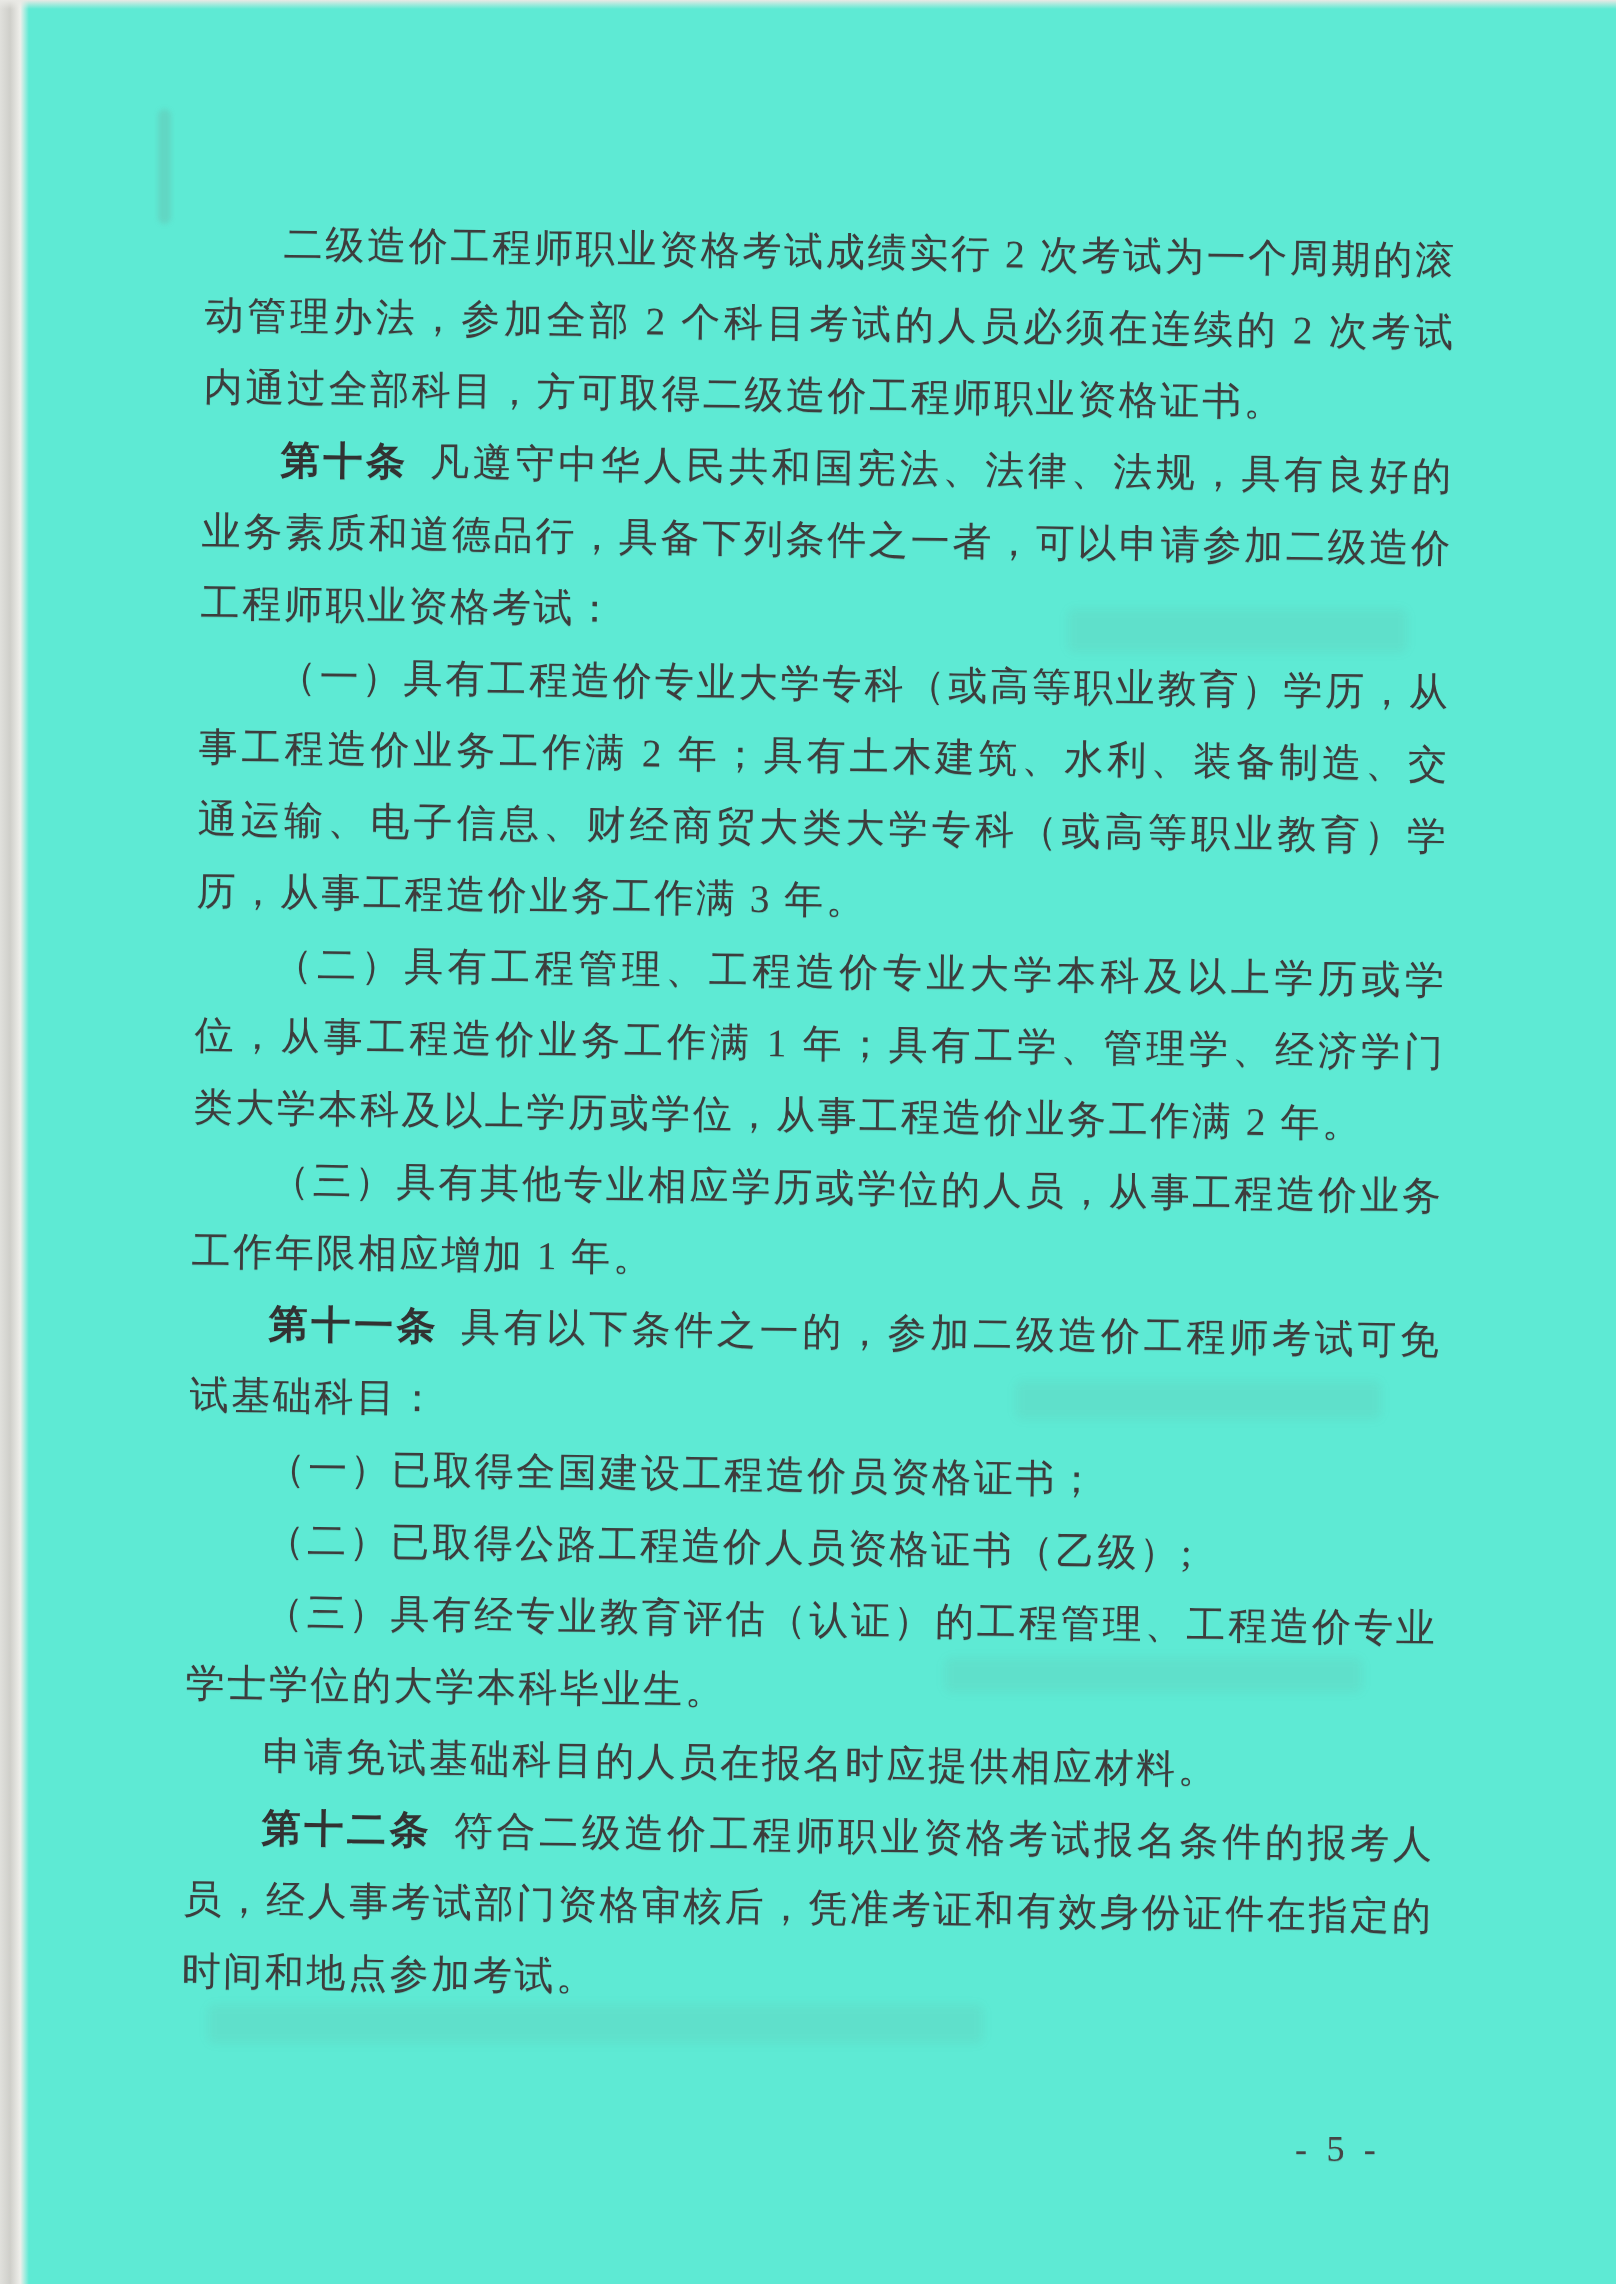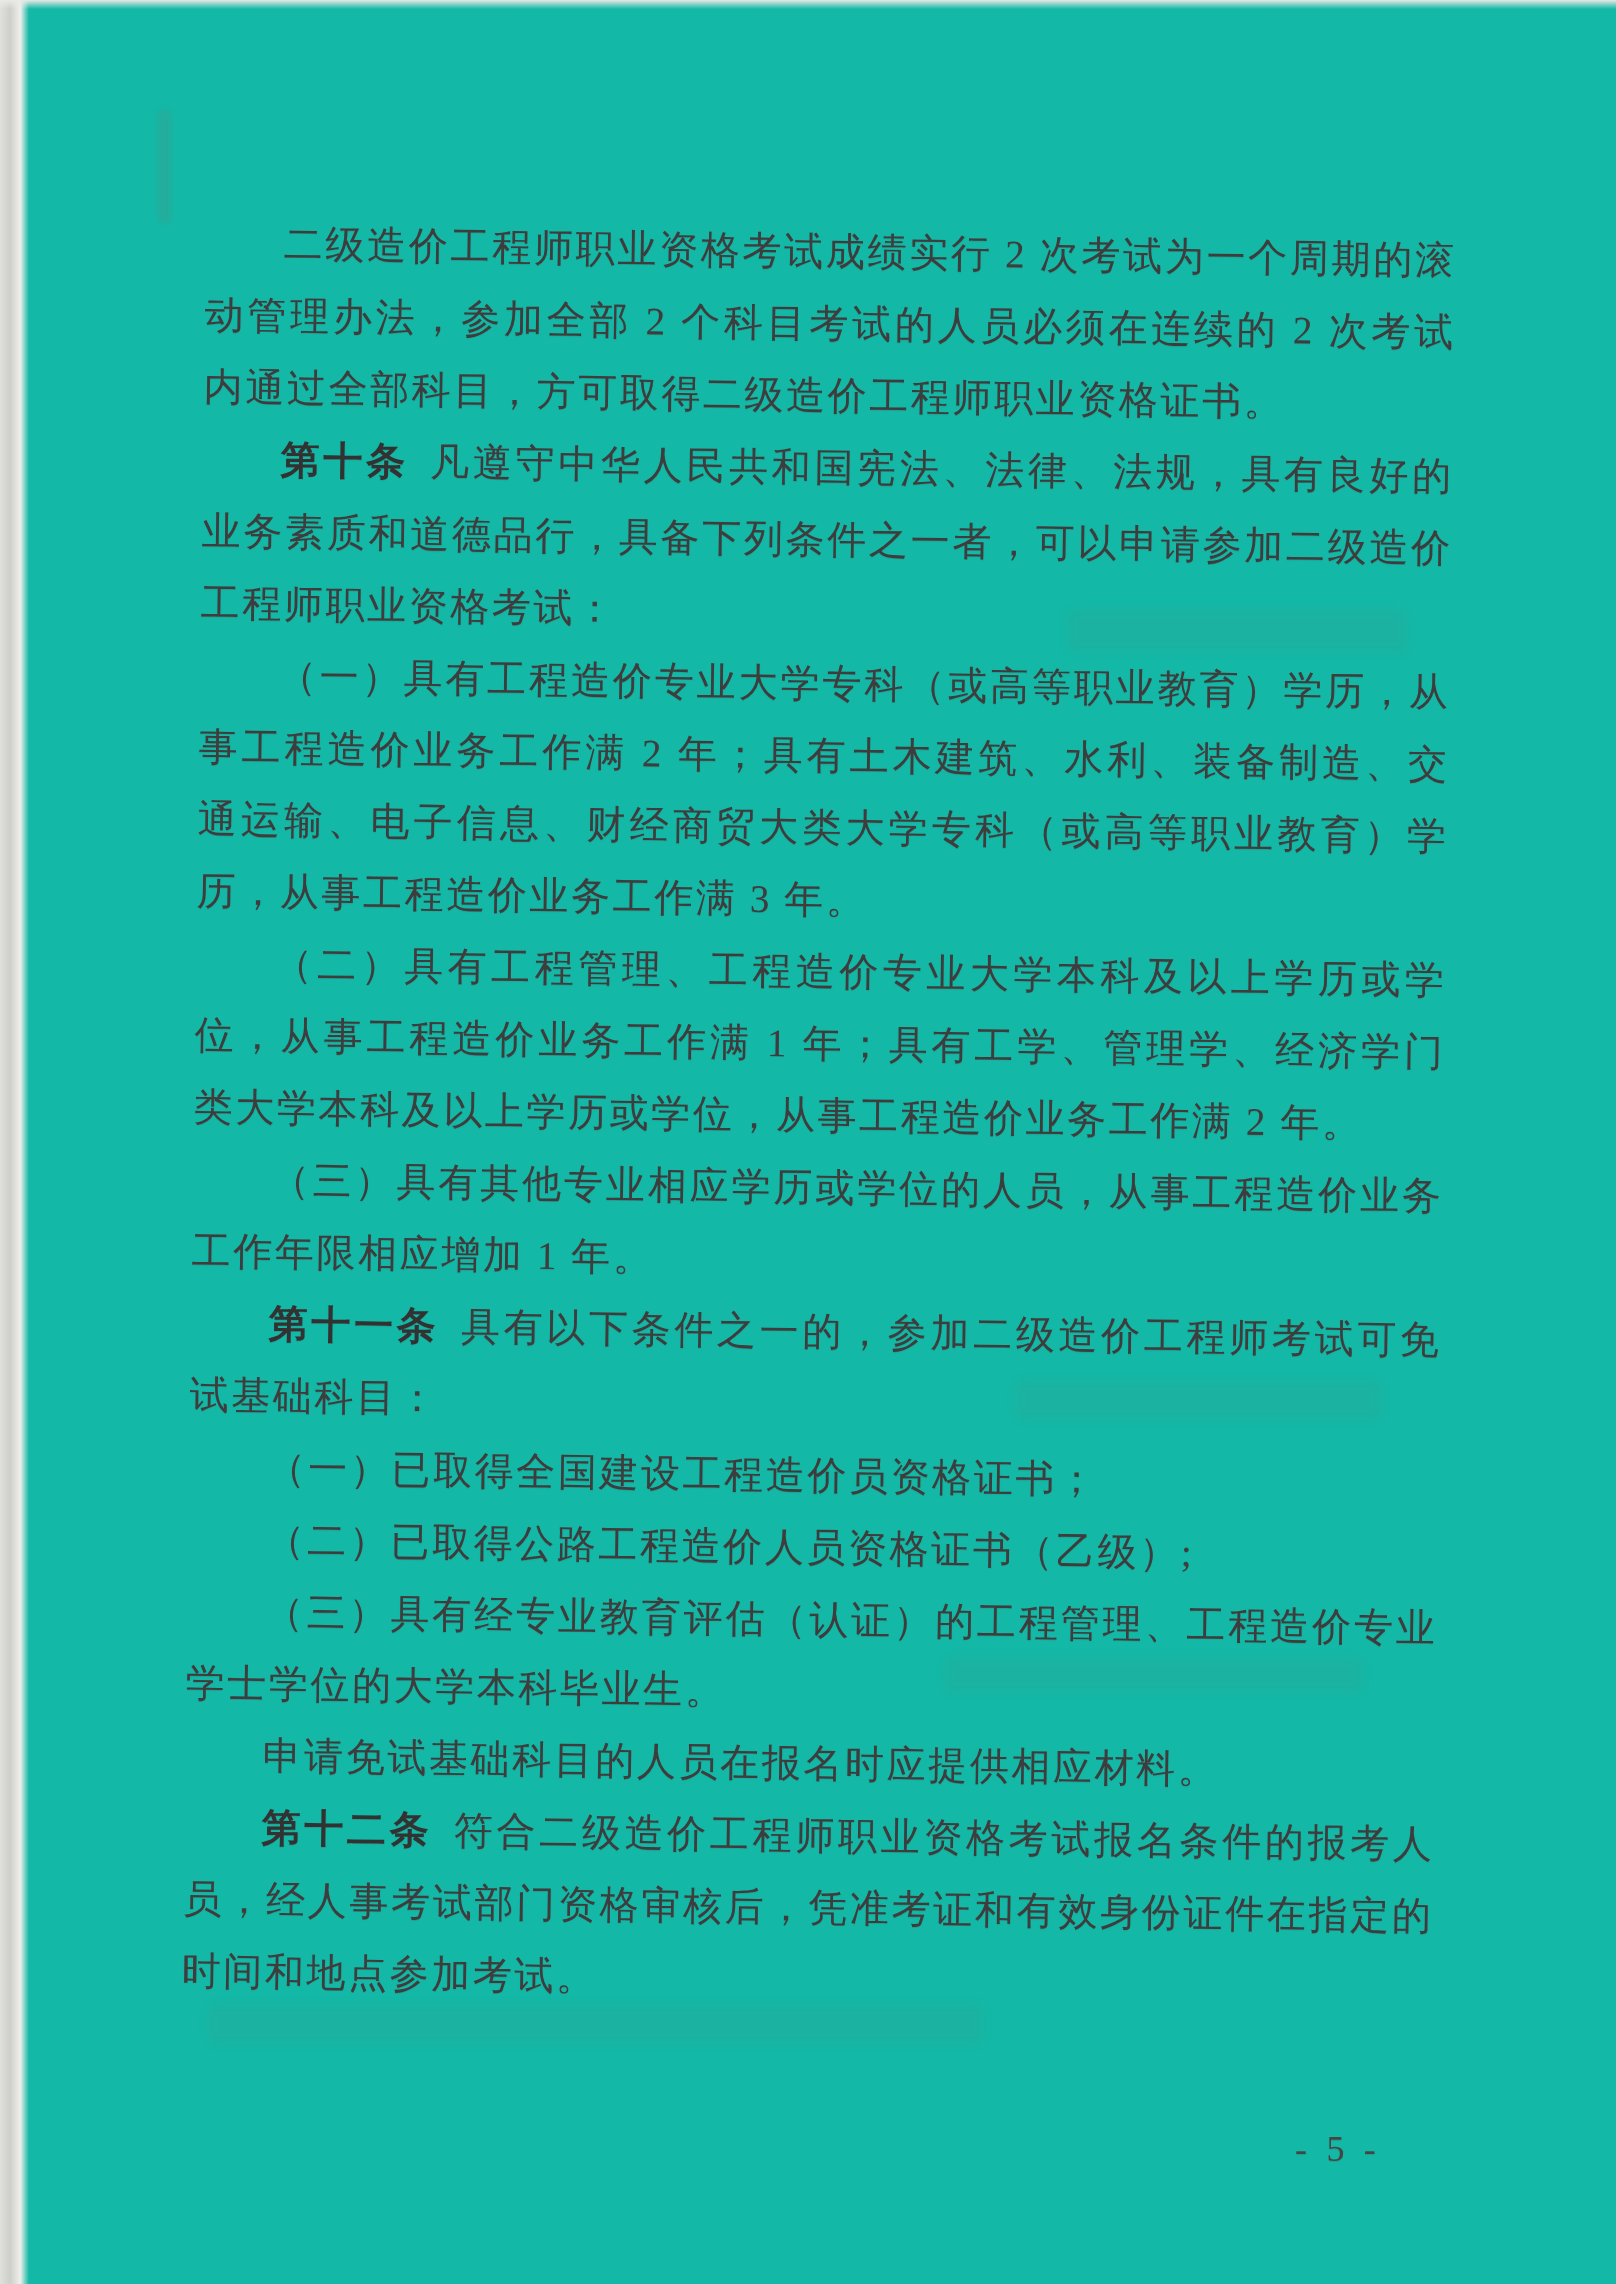--- a/index.html
+++ b/index.html
@@ -1,19 +1,19 @@
 <!DOCTYPE html>
 <html style="font-size:10.4px"><head>
 <meta charset="utf-8">
 <style>
   html,body{margin:0;padding:0;background:#9a9a98;}
   .page{
     position:relative;
     width:1616px;height:2284px;
-    background:#14b8a6;
+    background:#5eead4;
     overflow:hidden;
     font-family:"Liberation Serif","DejaVu Serif",serif;
   }
   
   .edge-left{
     position:absolute;left:0;top:0;width:29px;height:100%;
     background:linear-gradient(to right,#e0e0dc 0%,#cfcfca 35%,#efefeb 70%,rgba(251,251,248,0) 100%);
   }
   .edge-top{
     position:absolute;left:0;top:0;width:100%;height:9px;

